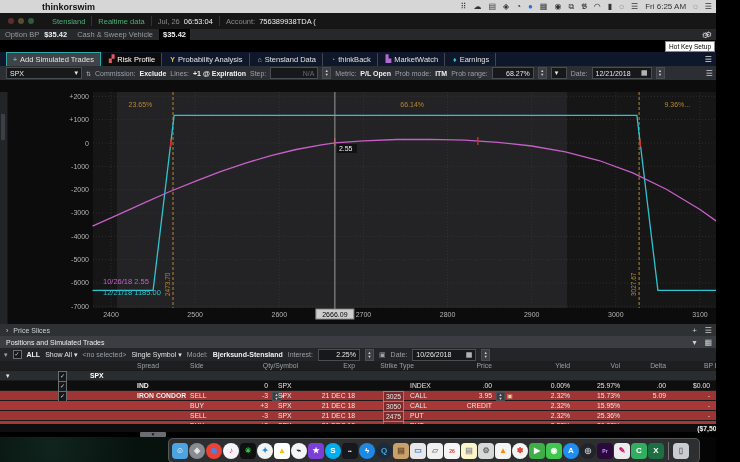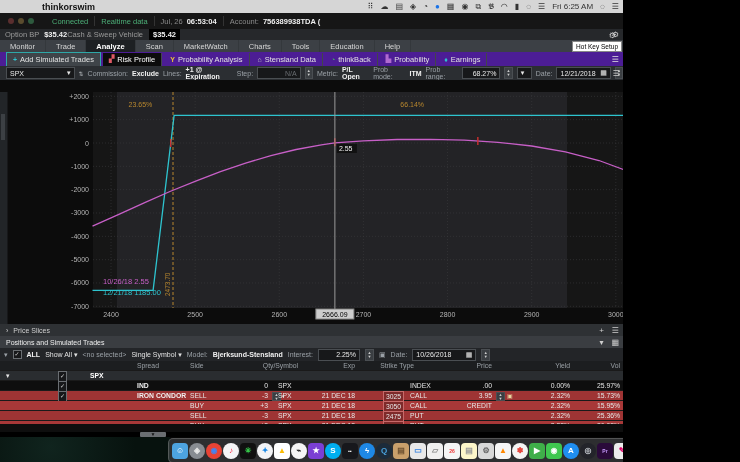--- a/index.html
+++ b/index.html
@@ -1,42 +1,42 @@
 <!DOCTYPE html>
 <html><head>
 <meta charset="utf-8">
 <style>
   html,body{margin:0;padding:0;background:#000;}
-  #screen{position:relative;width:623px;height:462px;overflow:hidden;
+  #screen{position:relative;width:716px;height:462px;overflow:hidden;
     font-family:"Liberation Sans",sans-serif;background:#000;color:#ccc;
     -webkit-font-smoothing:antialiased;}
   .abs{position:absolute;}
   .row{position:absolute;left:0;right:0;}
   
   #menubar{top:0;height:13px;background:#d6d6d6;color:#111;font-size:9px;display:flex;align-items:center;}
   #menubar .app{font-weight:bold;margin-left:30px;}
   #menubar .apple{margin-left:12px;font-size:9px;}
   #mb-right{position:absolute;right:4px;top:0;height:13px;display:flex;align-items:center;gap:7px;font-size:8px;color:#333;}
   
   #acctbar{top:13px;height:16px;background:#161616;font-size:7.5px;display:flex;align-items:center;color:#8a8a8a;}
   .dot{width:6px;height:6px;border-radius:50%;margin-right:4px;display:inline-block;}
   .grn{color:#4cae77;}
-  .wht{color:#f0f0f0;font-weight:bold;}
+  .wht{color:#f0f0f0;font-weight:normal;}
   .sep{width:1px;height:10px;background:#333;margin:0 6px;}
   #acct-right{position:absolute;right:4px;top:13px;height:16px;display:flex;align-items:center;gap:6px;font-size:7.5px;color:#c9c9c9;}
   #acct-right .it{display:flex;align-items:center;gap:3px;padding:0 4px;border-left:1px solid #333;height:11px;}
   
   #bpbar{top:29px;height:11px;background:#26282b;font-size:7.5px;display:flex;align-items:center;color:#9a9a9a;}
   .chip{background:#000;padding:0 4px;height:11px;display:flex;align-items:center;}
   
   #tabs{top:40px;height:12px;background:#3c4045;display:flex;align-items:stretch;font-size:7.5px;color:#d6d6d6;}
   .tab{padding:0 10px;display:flex;align-items:center;border-right:1px solid #34383c;cursor:default;}
   .tab.active{background:#1d2023;color:#fff;font-weight:bold;}
   
-  #subtabs{top:52px;height:14px;background:#4c1d95;display:flex;align-items:center;font-size:7.5px;color:#e2e2e2;gap:2px;padding-left:6px;}
+  #subtabs{top:52px;height:14px;background:#0f172a;display:flex;align-items:center;font-size:7.5px;color:#e2e2e2;gap:2px;padding-left:6px;}
   .stab{display:flex;align-items:center;gap:3px;padding:1px 6px;border-right:1px solid #42464a;height:11px;}
   .stab.boxed{border:1px solid #2ea8a8;background:#3f4449;}
   .stab.active{background:#0c0c0c;color:#fff;}
   .sticon{font-size:7px;font-weight:bold;}
   
   #controls{top:66px;height:14px;background:#2b2e32;display:flex;align-items:center;font-size:7px;color:#9aa0a6;gap:4px;padding-left:6px;}
   .ibox{background:#17181a;border:1px solid #4a4e52;color:#e8e8e8;height:10px;display:flex;align-items:center;padding:0 3px;}
   .bold{color:#f0f0f0;font-weight:bold;}
   .mini{font-size:6px;color:#aeb2b6;}
   .stepper{width:7px;height:10px;background:#3a3e42;border:1px solid #4a4e52;color:#ccc;font-size:4px;line-height:4px;display:flex;flex-direction:column;align-items:center;justify-content:center;}
@@ -124,21 +124,21 @@
       <span style="font-size:8px;">Fri 6:25 AM</span>
       <span>◌</span>
       <span>☰</span>
     </div>
   </div>
 
   <div class="row" id="acctbar">
     <span style="margin-left: 8px; background: rgb(90, 46, 46);" class="dot" style2=""></span>
     <span class="dot" id="dot2" style="background: rgb(90, 76, 46);"></span>
     <span class="dot" id="dot3" style="background: rgb(46, 90, 62);"></span>
-    <span class="grn" style="margin-left:14px;">Connected</span>
+    <span class="grn" style="margin-left:14px;">Stensland</span>
     <span class="sep"></span>
     <span class="grn">Realtime data</span>
     <span class="sep"></span>
     <span>Jul, 26</span>
     <span class="wht" style="margin-left:4px;">06:53:04</span>
     <span class="sep"></span>
     <span>Account:</span>
     <span class="wht" style="margin-left:4px;">756389938TDA (</span>
     <div id="acct-right">
       <span class="it grn">
@@ -156,36 +156,25 @@
       <span class="it">
           <span>⚙</span>
           <span>Setup</span>
         </span>
     </div>
   </div>
 
   <div class="row" id="bpbar">
     <span style="margin-left:5px;">Option BP</span>
     <span class="bold" style="margin-left:5px;">$35.42</span>
-    <span style="">Cash &amp; Sweep Vehicle</span>
+    <span style="margin-left:10px;">Cash &amp; Sweep Vehicle</span>
     <span class="chip bold" style="margin-left:6px;">$35.42</span>
     <span style="position:absolute;right:4px;color:#cfcfcf;">⚙</span>
   </div>
 
-  <div class="row" id="tabs">
-      <div class="tab">Monitor</div>
-      <div class="tab">Trade</div>
-      <div class="tab active">Analyze</div>
-      <div class="tab">Scan</div>
-      <div class="tab">MarketWatch</div>
-      <div class="tab">Charts</div>
-      <div class="tab">Tools</div>
-      <div class="tab">Education</div>
-      <div class="tab">Help</div>
-    </div>
 
   <div class="row" id="subtabs">
       <div class="stab boxed">
         <span class="sticon" style="color: rgb(46, 196, 207);">+</span>
         <span>Add Simulated Trades</span>
       </div>
       <div class="stab active">
         <span class="sticon" style="color: rgb(224, 90, 102);">▞</span>
         <span>Risk Profile</span>
       </div>
@@ -196,21 +185,21 @@
       <div class="stab ">
         <span class="sticon" style="color: rgb(184, 188, 192);">⌂</span>
         <span>Stensland Data</span>
       </div>
       <div class="stab ">
         <span class="sticon" style="color: rgb(63, 174, 95);">◔</span>
         <span>thinkBack</span>
       </div>
       <div class="stab ">
         <span class="sticon" style="color: rgb(176, 106, 208);">▙</span>
-        <span>Probability</span>
+        <span>MarketWatch</span>
       </div>
       <div class="stab ">
         <span class="sticon" style="color: rgb(46, 196, 207);">♦</span>
         <span>Earnings</span>
       </div>
       <span style="position: absolute; right: 4px; font-size: 8px; color: rgb(224, 224, 224);">☰</span>
     </div>
   <div class="abs" id="tip-gear">⚙</div>
   <div class="abs" id="hotkey-tip">Hot Key Setup</div>
 

